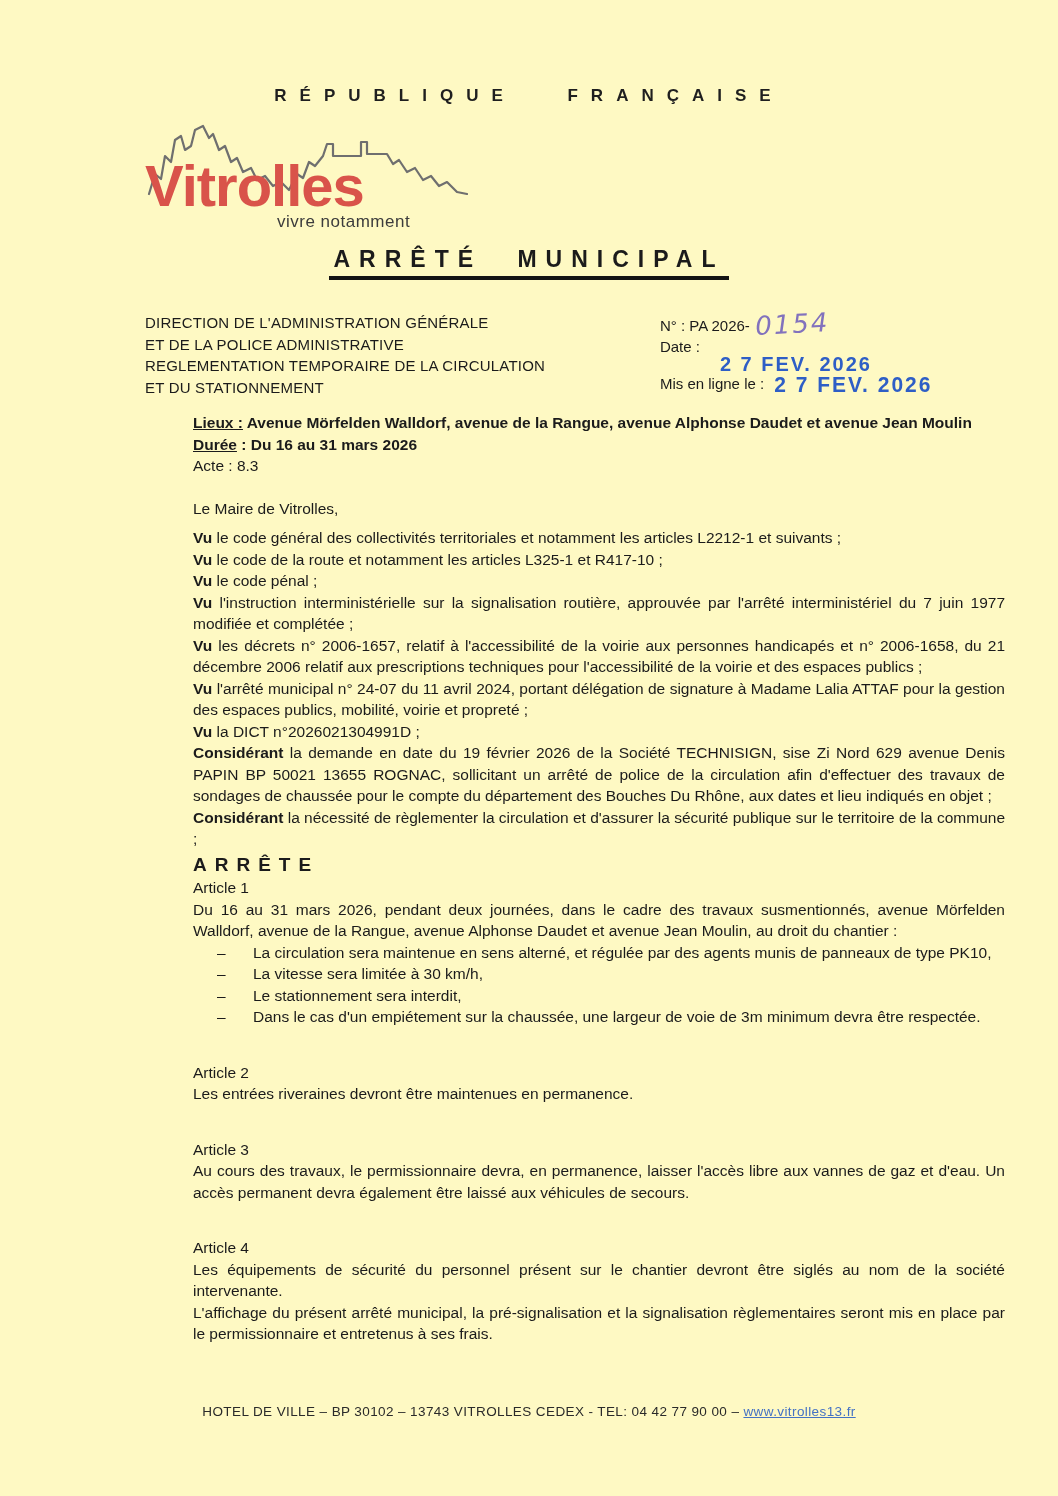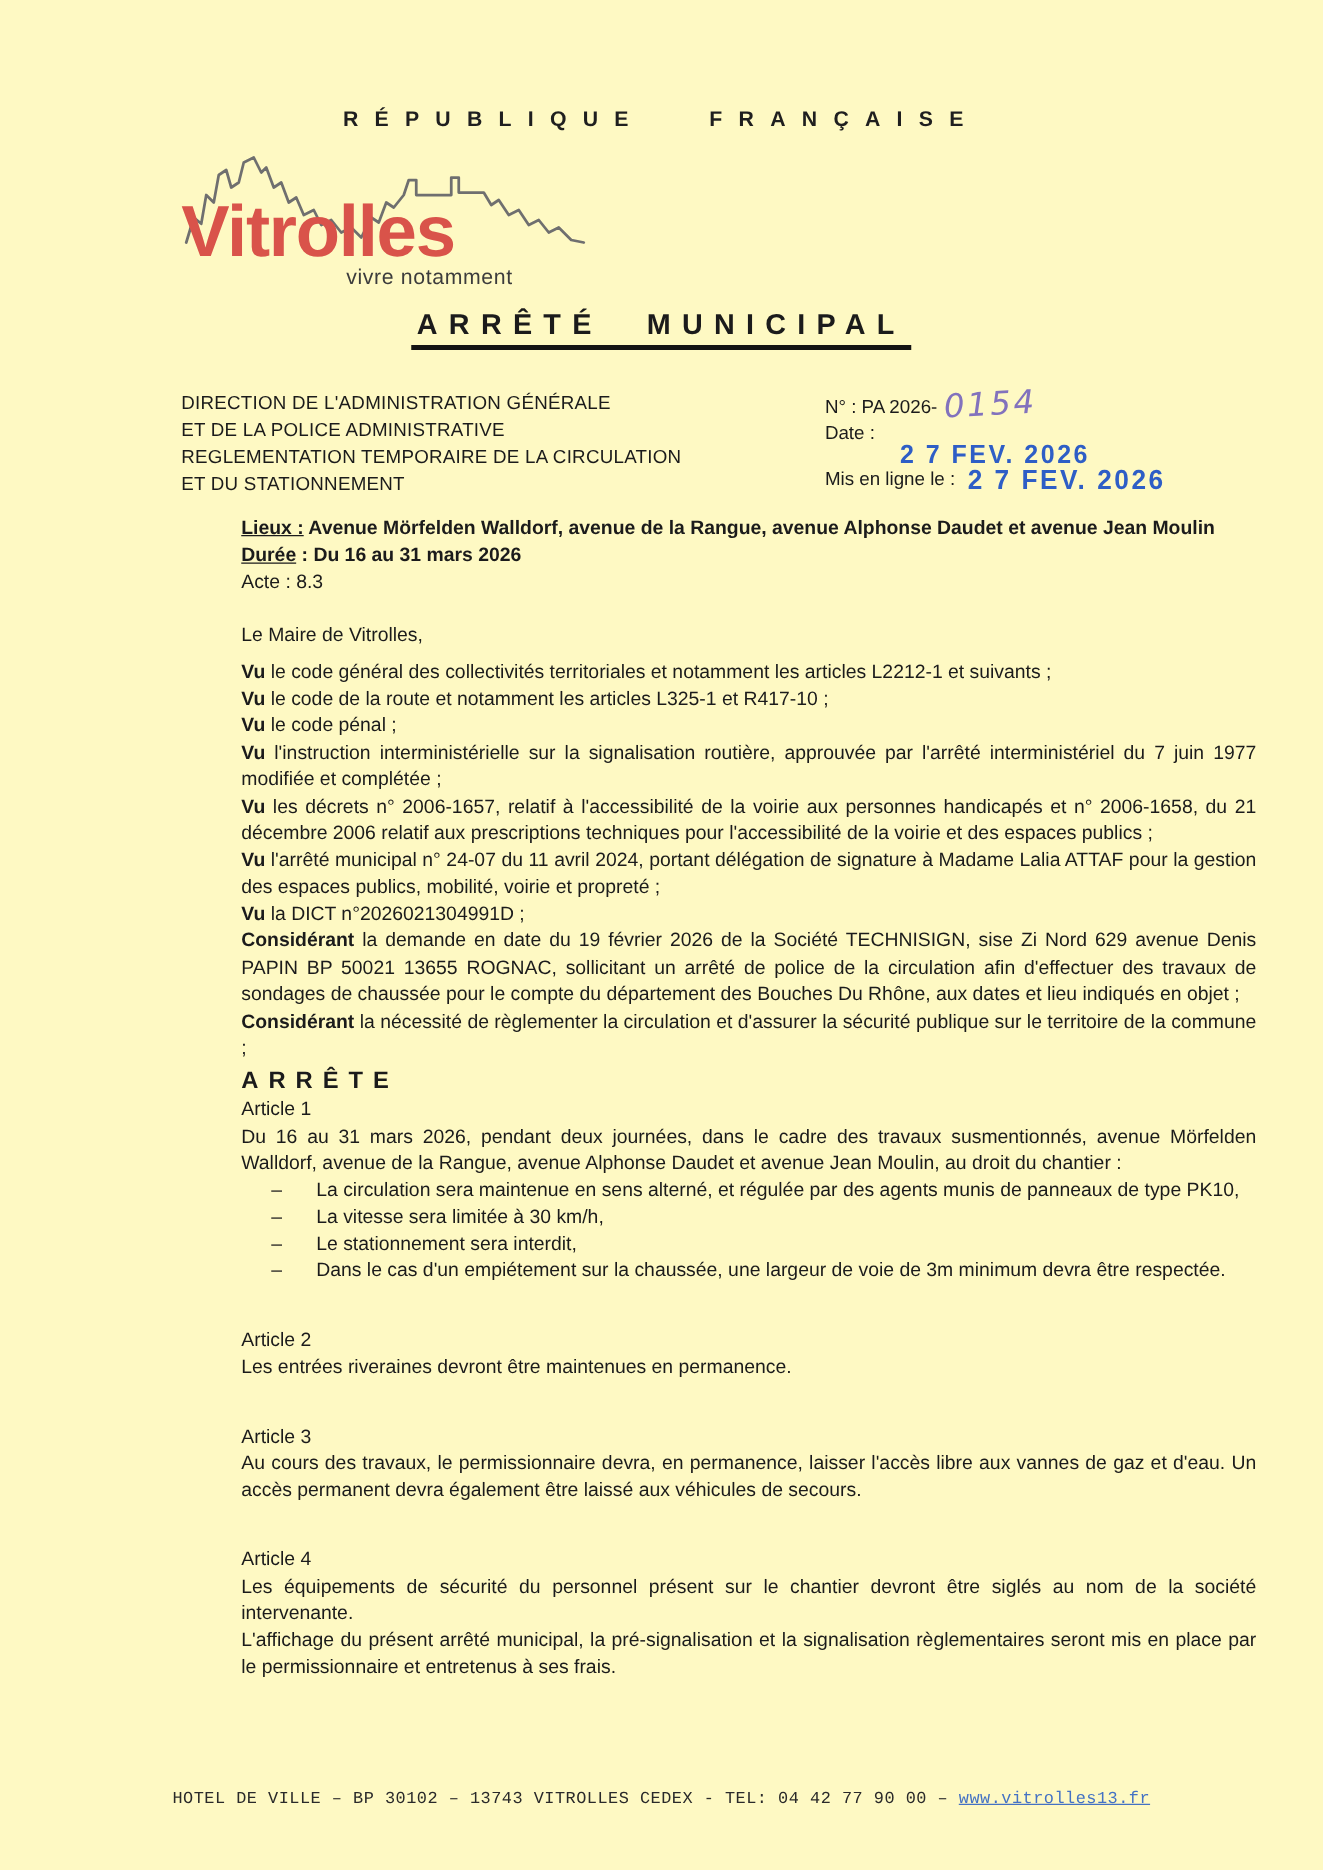--- a/index.html
+++ b/index.html
@@ -81,22 +81,22 @@
     font-size:19px;font-weight:bold;letter-spacing:8px;
   }
   .article-heading{font-weight:normal;margin-top:34px;}
   .article-heading.first{margin-top:2px;}
   .bullet{position:relative;padding-left:60px;text-align:justify;}
   .bullet .dash{position:absolute;left:24px;top:0;}
   
   .footer{
     position:absolute;top:1404px;left:0;width:100%;
     text-align:center;
-    font-family:Liberation Mono, monospace;
-    font-size:13.5px;color:#2a2a2a;letter-spacing:0.4px;margin-top:28px;
+    font-family:Liberation Sans, sans-serif;
+    font-size:13.5px;color:#2a2a2a;letter-spacing:0.4px;
   }
   .footer-link{color:var(--link-blue);text-decoration:underline;cursor:pointer;}
 </style>
 </head>
 <body>
 
 <div class="page">
 
   <div class="republique">RÉPUBLIQUE FRANÇAISE</div>
 

